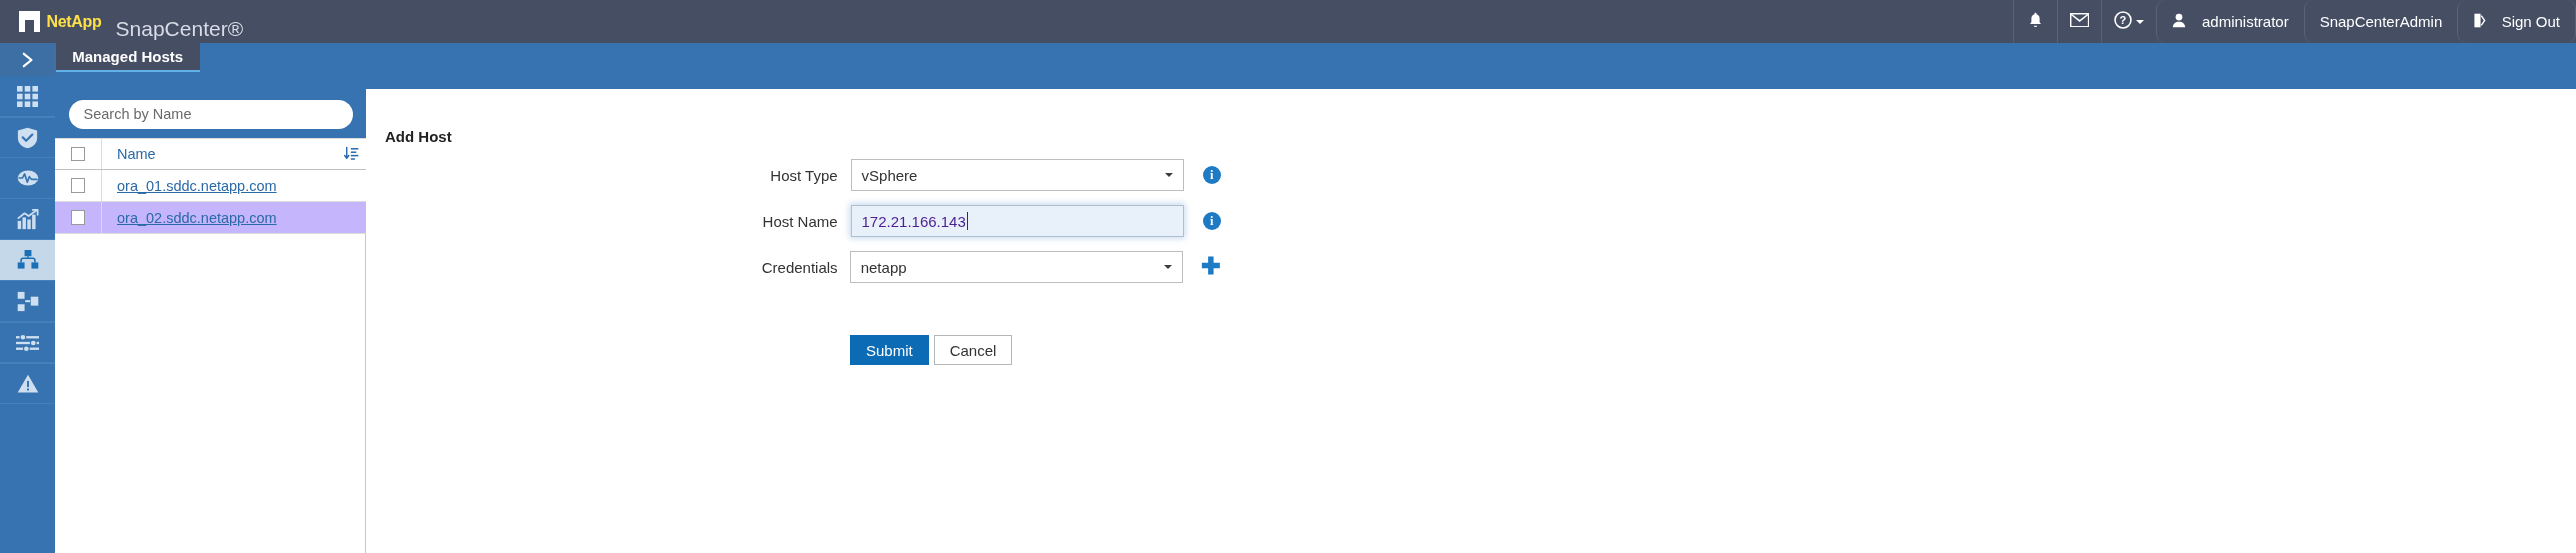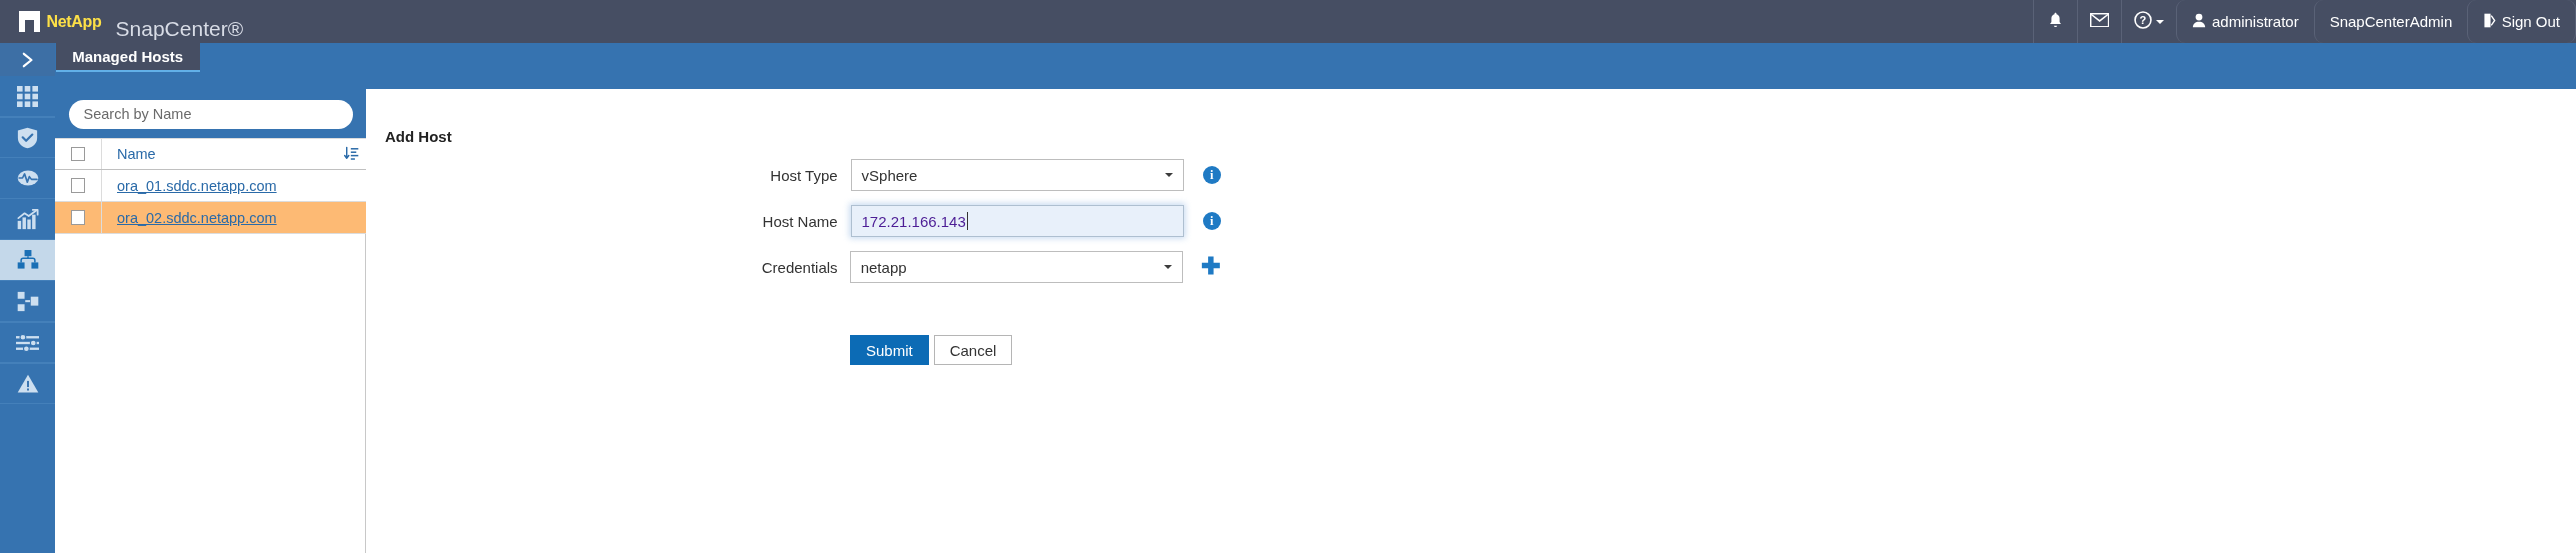--- a/index.html
+++ b/index.html
@@ -75,21 +75,21 @@
     align-items: center;
     justify-content: center;
     border-left: 0.7px solid #5a6277;
     color: #ffffff;
     font-size: 15px;
     box-sizing: border-box;
     white-space: nowrap;
   }
   .hdr-icon-cell { width: 44px; }
   .hdr-help-cell { width: 55px; gap: 3.5px; }
-  .hdr-text-cell { padding: 0 15px; gap: 6px; border-radius: 9px; }
+  .hdr-text-cell { padding: 0 15px; gap: 16px; border-radius: 9px; }
   .hdr-last { border-right: 0.7px solid #5a6277; }
   .caret-dn {
     width: 0; height: 0;
     border-left: 4.1px solid transparent;
     border-right: 4.1px solid transparent;
     border-top: 4.8px solid #ffffff;
     display: inline-block;
   }
 
   
@@ -197,21 +197,21 @@
     align-items: center;
     height: 32px;
     border-bottom: 0.7px solid #dcdcdc;
     box-sizing: border-box;
   }
   .ht-head {
     border-top: 0.7px solid #dcdcdc;
     border-bottom: 0.7px solid #c0c0c0;
     height: 32px;
   }
-  .ht-alt { background: #fdba74; }
+  .ht-alt { background: #c4b5fd; }
   .ht-cb-cell {
     width: 47px;
     display: flex;
     align-items: center;
     justify-content: center;
     height: 100%;
     border-right: 0.7px solid #dcdcdc;
     box-sizing: border-box;
   }
   .ht-cb {

